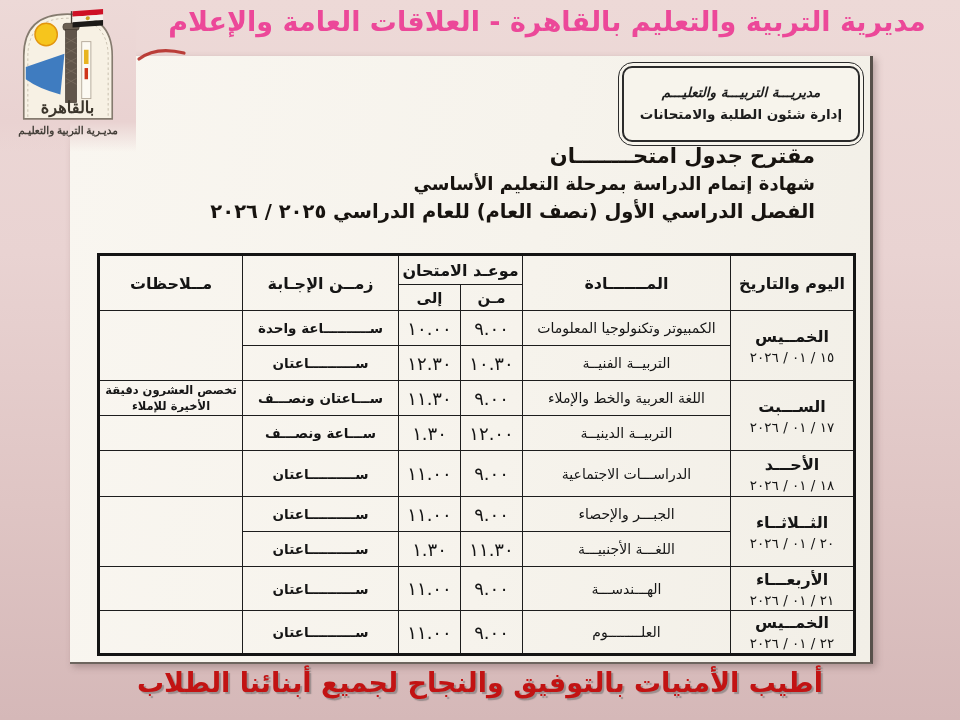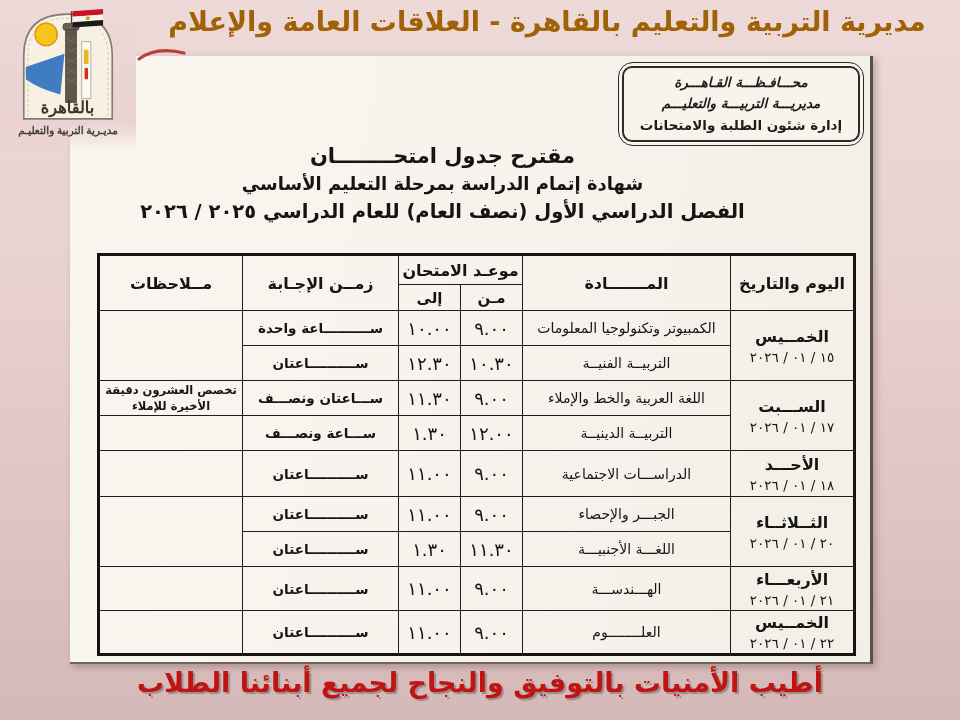--- a/index.html
+++ b/index.html
@@ -5,21 +5,21 @@
   html,body{margin:0;padding:0;}
   body{
     width:960px;height:720px;overflow:hidden;position:relative;
     font-family:"DejaVu Sans",sans-serif;
     background:linear-gradient(180deg,#edd9d7 0%,#e9d3d2 35%,#dfc5c4 70%,#d5b8b8 100%);
     direction:rtl;
   }
   
   .header-title{
     position:absolute;top:6px;right:4px;left:138px;
-    text-align:center;font-size:27px;font-weight:bold;color:#a16207;
+    text-align:center;font-size:27px;font-weight:bold;color:#ec4899;
     letter-spacing:0px;white-space:nowrap;
   }
   
   .paper{
     position:absolute;left:70px;top:56px;width:800px;height:606px;
     background:linear-gradient(100deg,#f9f6f0 0%,#f6f3ec 55%,#f2efe7 100%);
     border-right:3px solid #57504a;border-bottom:2px solid #6d655e;
     box-shadow:3px 3px 7px rgba(90,65,65,.35);
   }
   
@@ -40,21 +40,21 @@
     border:1.5px solid #2b2b2b;border-radius:15px;padding:3px;box-sizing:border-box;
     background:#f7f4ec;
   }
   .stamp-inner{
     height:100%;box-sizing:border-box;border:2px solid #2b2b2b;border-radius:10px;
     display:flex;flex-direction:column;justify-content:center;align-items:center;
     font-weight:bold;color:#1d1d1d;font-size:13.5px;line-height:1.6;
   }
   .stamp-inner .it{font-style:italic;}
   
-  .doc-title{position:absolute;top:88px;left:0;right:55px;text-align:center;color:#17130f;}
+  .doc-title{position:absolute;top:88px;left:0;right:55px;text-align:right;color:#17130f;}
   .doc-title .t1{font-size:21px;font-weight:bold;}
   .doc-title .t2{font-size:18px;font-weight:bold;margin-top:5px;}
   .doc-title .t3{font-size:19.5px;font-weight:bold;margin-top:6px;}
   
   table.exam{
     position:absolute;right:14px;top:197px;width:756px;
     border-collapse:collapse;table-layout:fixed;direction:rtl;
     border:3px solid #141414;background:transparent;color:#151515;
   }
   table.exam td,table.exam th{
@@ -113,21 +113,20 @@
 </div>
 
 <svg class="scribble" width="52" height="22" viewBox="0 0 52 22">
   <path d="M3,15 Q20,2 48,9" fill="none" stroke="#b1221c" stroke-width="3.2" stroke-linecap="round" opacity="0.85"></path>
 </svg>
 
 <div class="paper">
 
   <div class="stamp">
     <div class="stamp-inner">
-      <div class="it">محـــافـظـــة القـاهـــرة</div>
       <div class="it">مديريـــة التربيـــة والتعليـــم</div>
       <div>إدارة شئون الطلبة والامتحانات</div>
     </div>
   </div>
 
   <div class="doc-title">
     <div class="t1">مقترح جدول امتحــــــــان</div>
     <div class="t2">شهادة إتمام الدراسة بمرحلة التعليم الأساسي</div>
     <div class="t3">الفصل الدراسي الأول (نصف العام) للعام الدراسي ٢٠٢٥ / ٢٠٢٦</div>
   </div>

